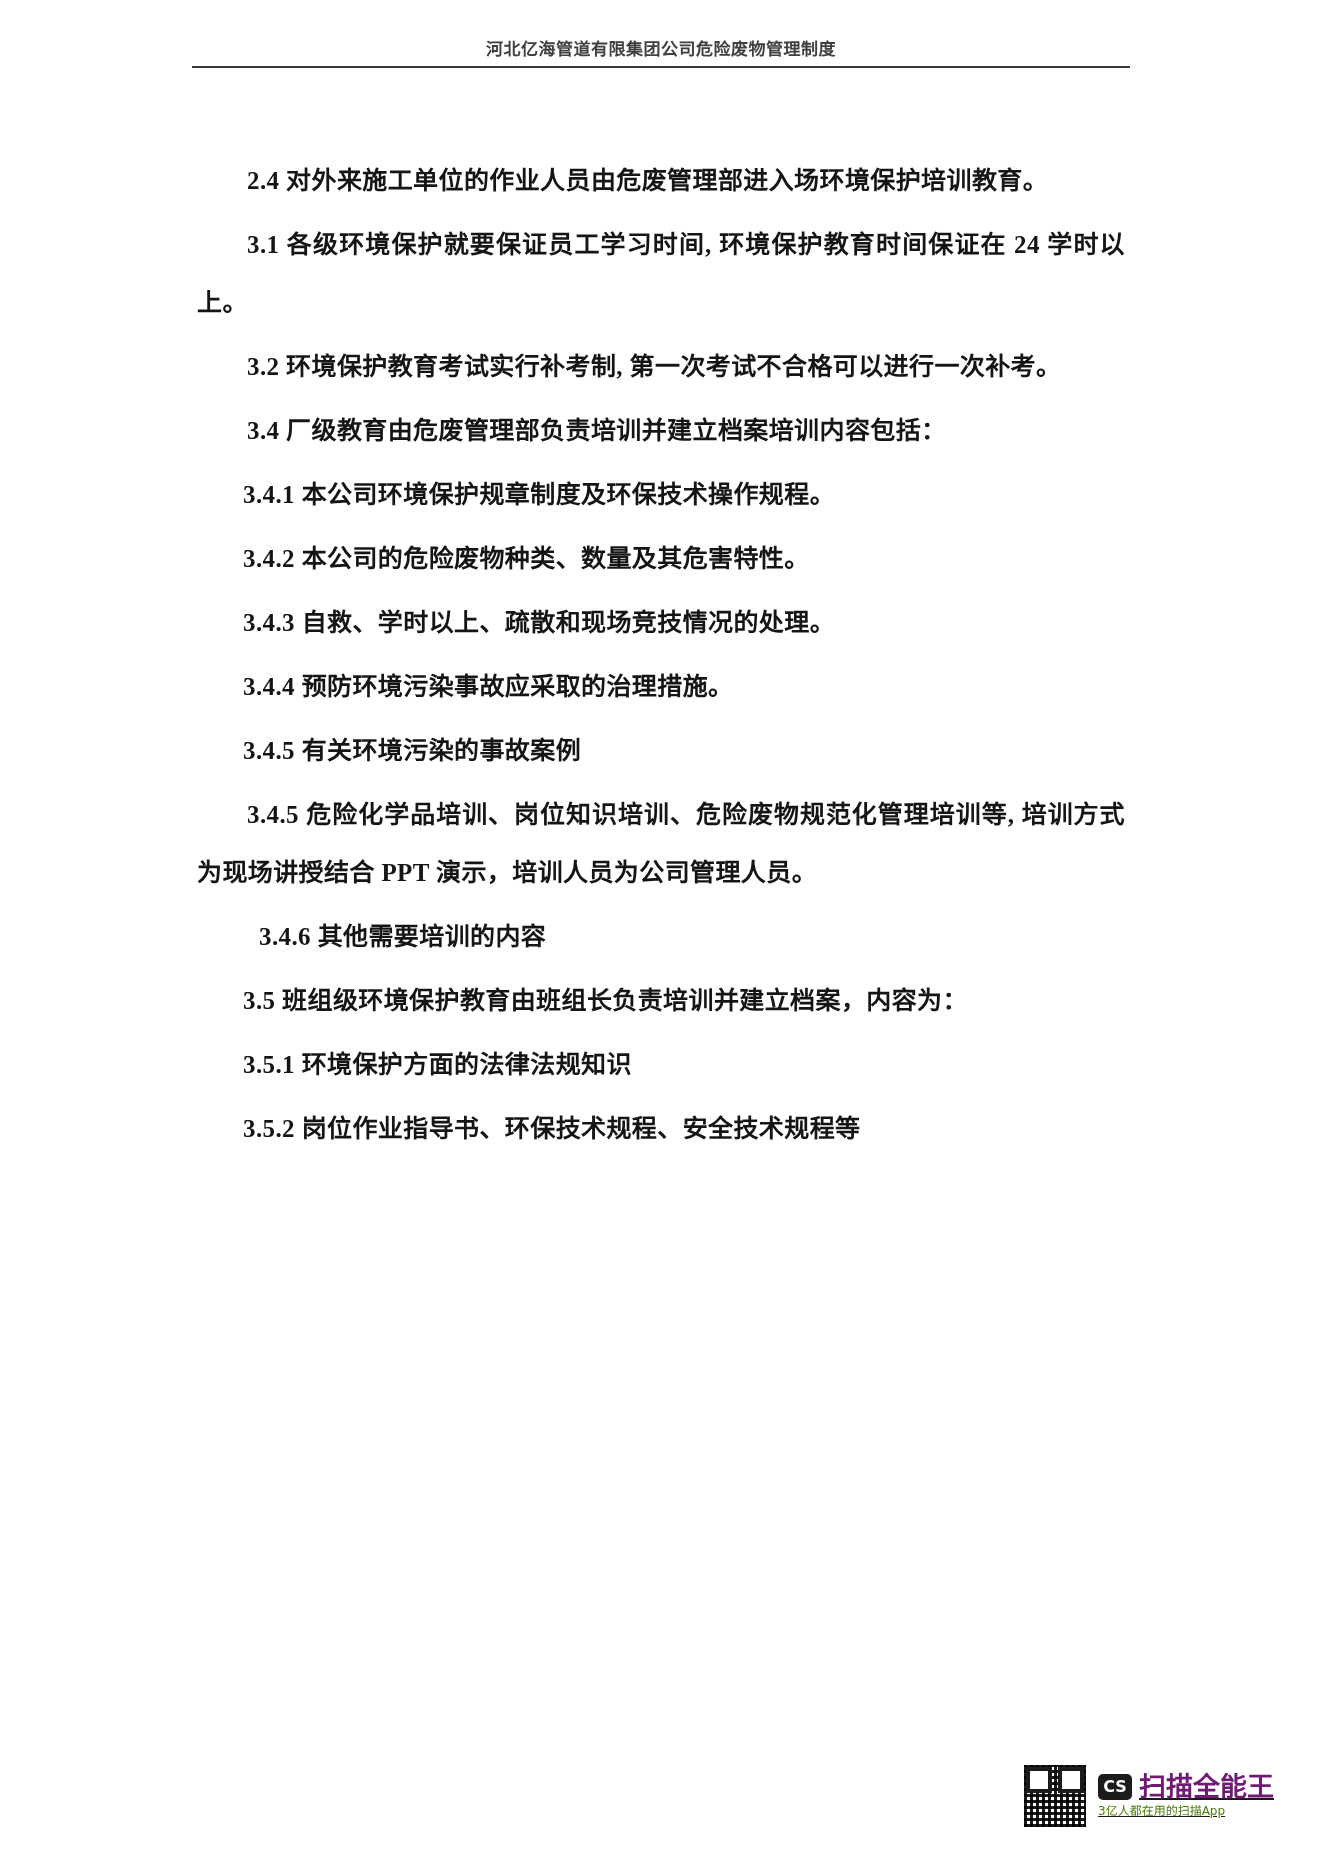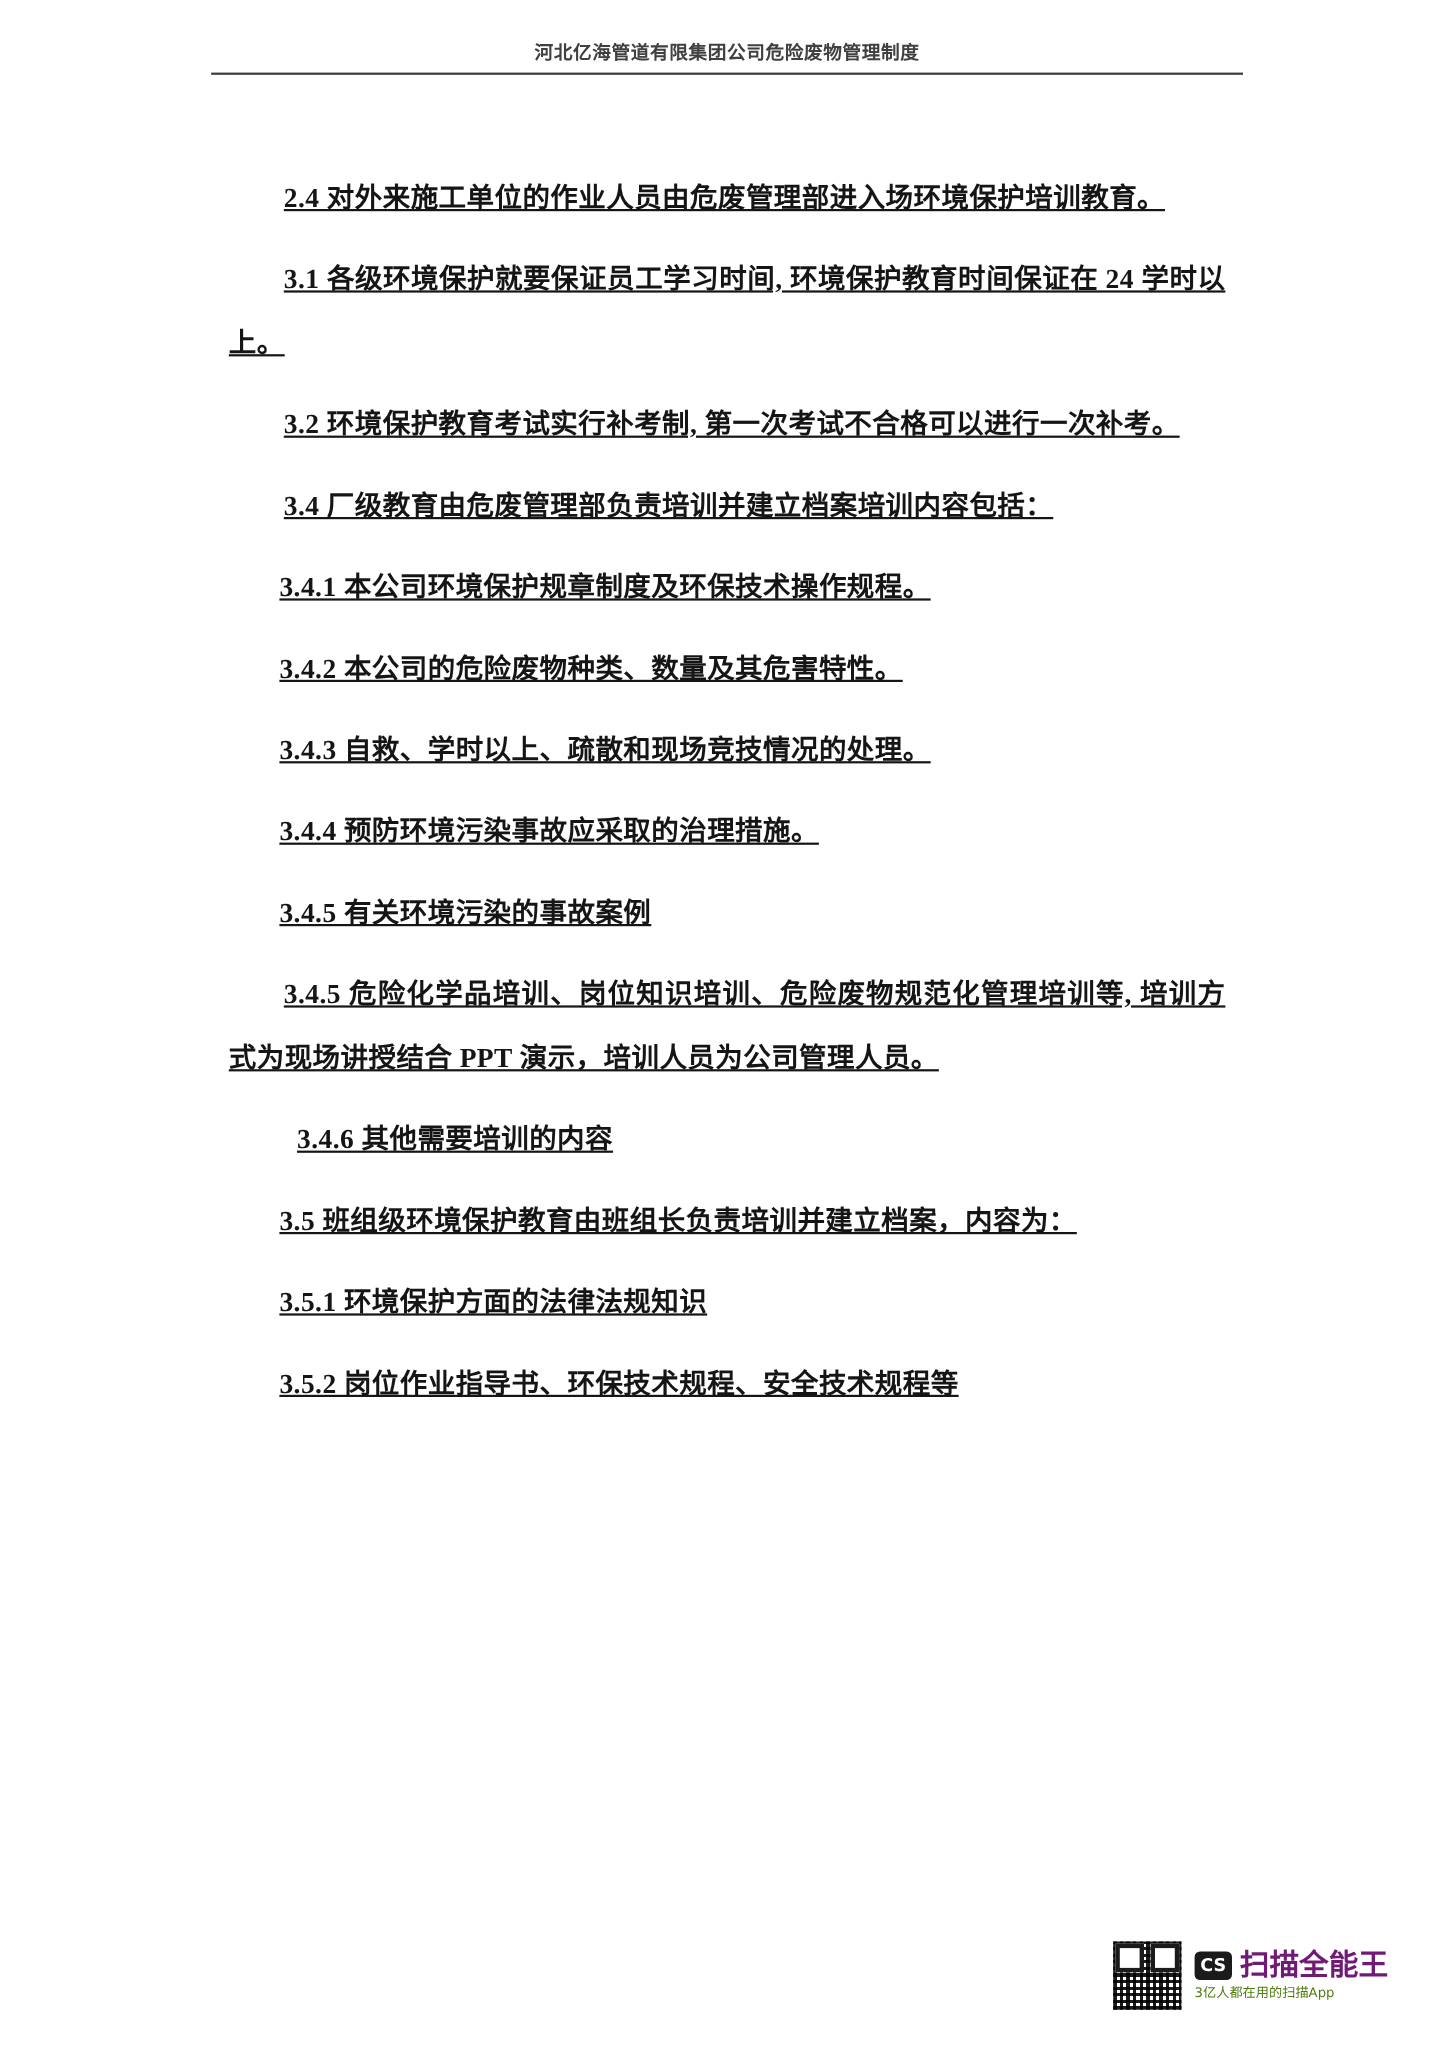--- a/index.html
+++ b/index.html
@@ -50,46 +50,46 @@
     position: absolute;
     top: 140px;
     left: 192px;
     width: 938px;
   }
   .para {
     font-size: 25px;
     line-height: 58px;
     letter-spacing: 0.4px;
     color: #151515;
-    margin: 16px;
+    margin: 5px;
     font-weight: 600;
     text-align: justify;
     text-justify: inter-ideograph;
-    text-decoration: underline;
   }
   .para.indent {
     text-indent: 50px;
   }
   .para.indent-sm {
     text-indent: 46px;
   }
   .para.indent-lg {
     text-indent: 62px;
   }
   .gap-sm { margin-top: 6px; }
   .gap-md { margin-top: 12px; }
 
   
   .footer-mark {
     position: absolute;
-    right: 60px;
+    right: 48px;
     bottom: 44px;
     display: flex;
     align-items: center;
     gap: 12px;
+    text-decoration: underline;
   }
   .qr {
     width: 62px;
     height: 62px;
     background:
       repeating-linear-gradient(0deg,  #1b1b1b 0 3px, #ffffff 3px 6px),
       repeating-linear-gradient(90deg, #1b1b1b 0 3px, #ffffff 3px 6px);
     background-blend-mode: multiply;
     position: relative;
   }

